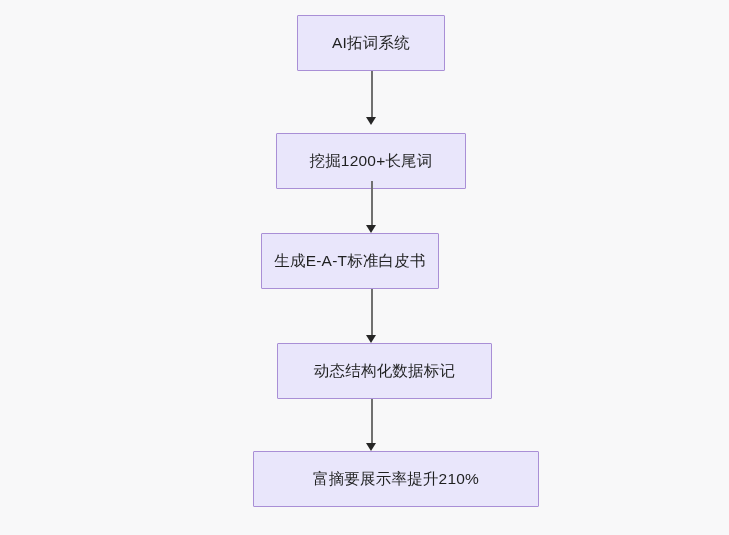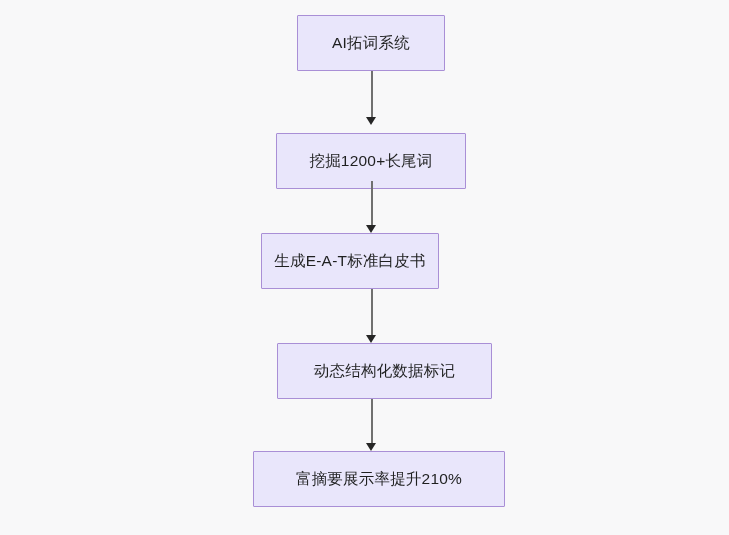--- a/index.html
+++ b/index.html
@@ -93,17 +93,17 @@
 
   <div class="node" id="n4" style="left: 257px; top: 343px; width: 215px; height: 56px; margin-left: 20px;">
     <span class="node-label">动态结构化数据标记</span>
   </div>
 
   <div class="edge" id="e4" style="left: 366px; top: 399px; height: 52px;">
     <div class="edge-line" style="height: 45px;"></div>
     <div class="edge-arrow"></div>
   </div>
 
-  <div class="node" id="n5" style="left: 253px; top: 451px; width: 252px; height: 56px;">
+  <div class="node" id="n5" style="left: 253px; top: 451px; width: 286px; height: 56px;">
     <span class="node-label">富摘要展示率提升210%</span>
   </div>
 
 </div>
 
 </body></html>

